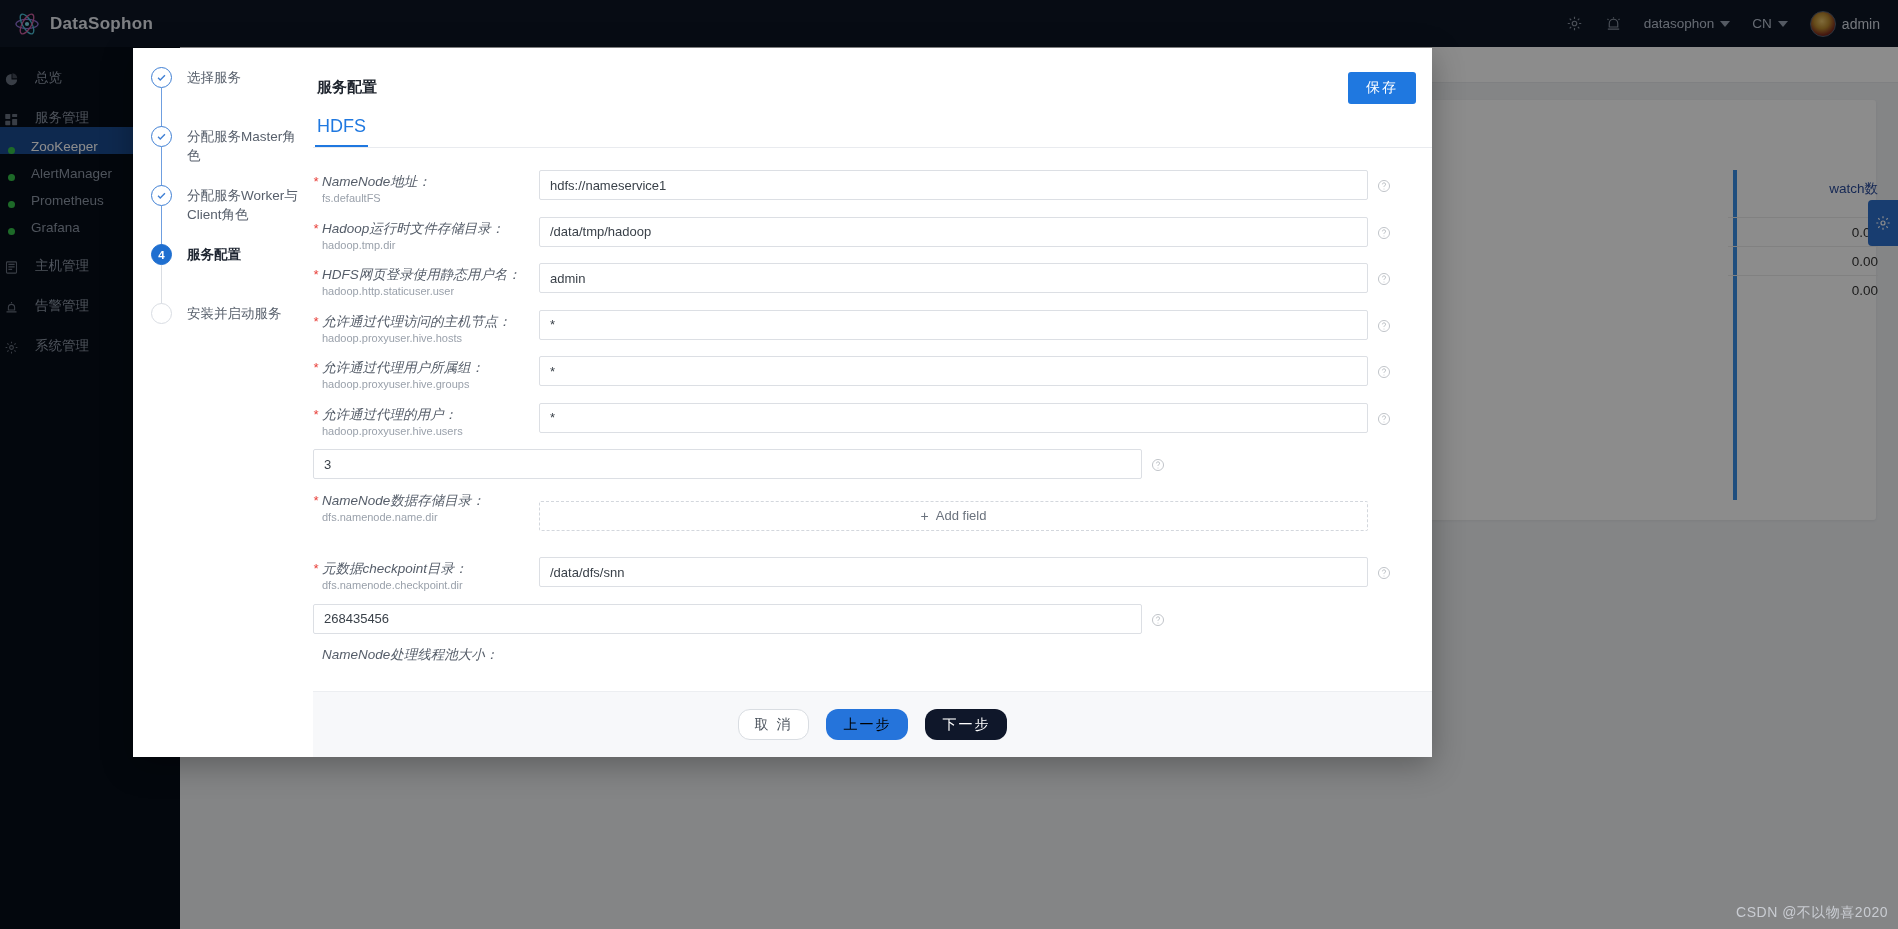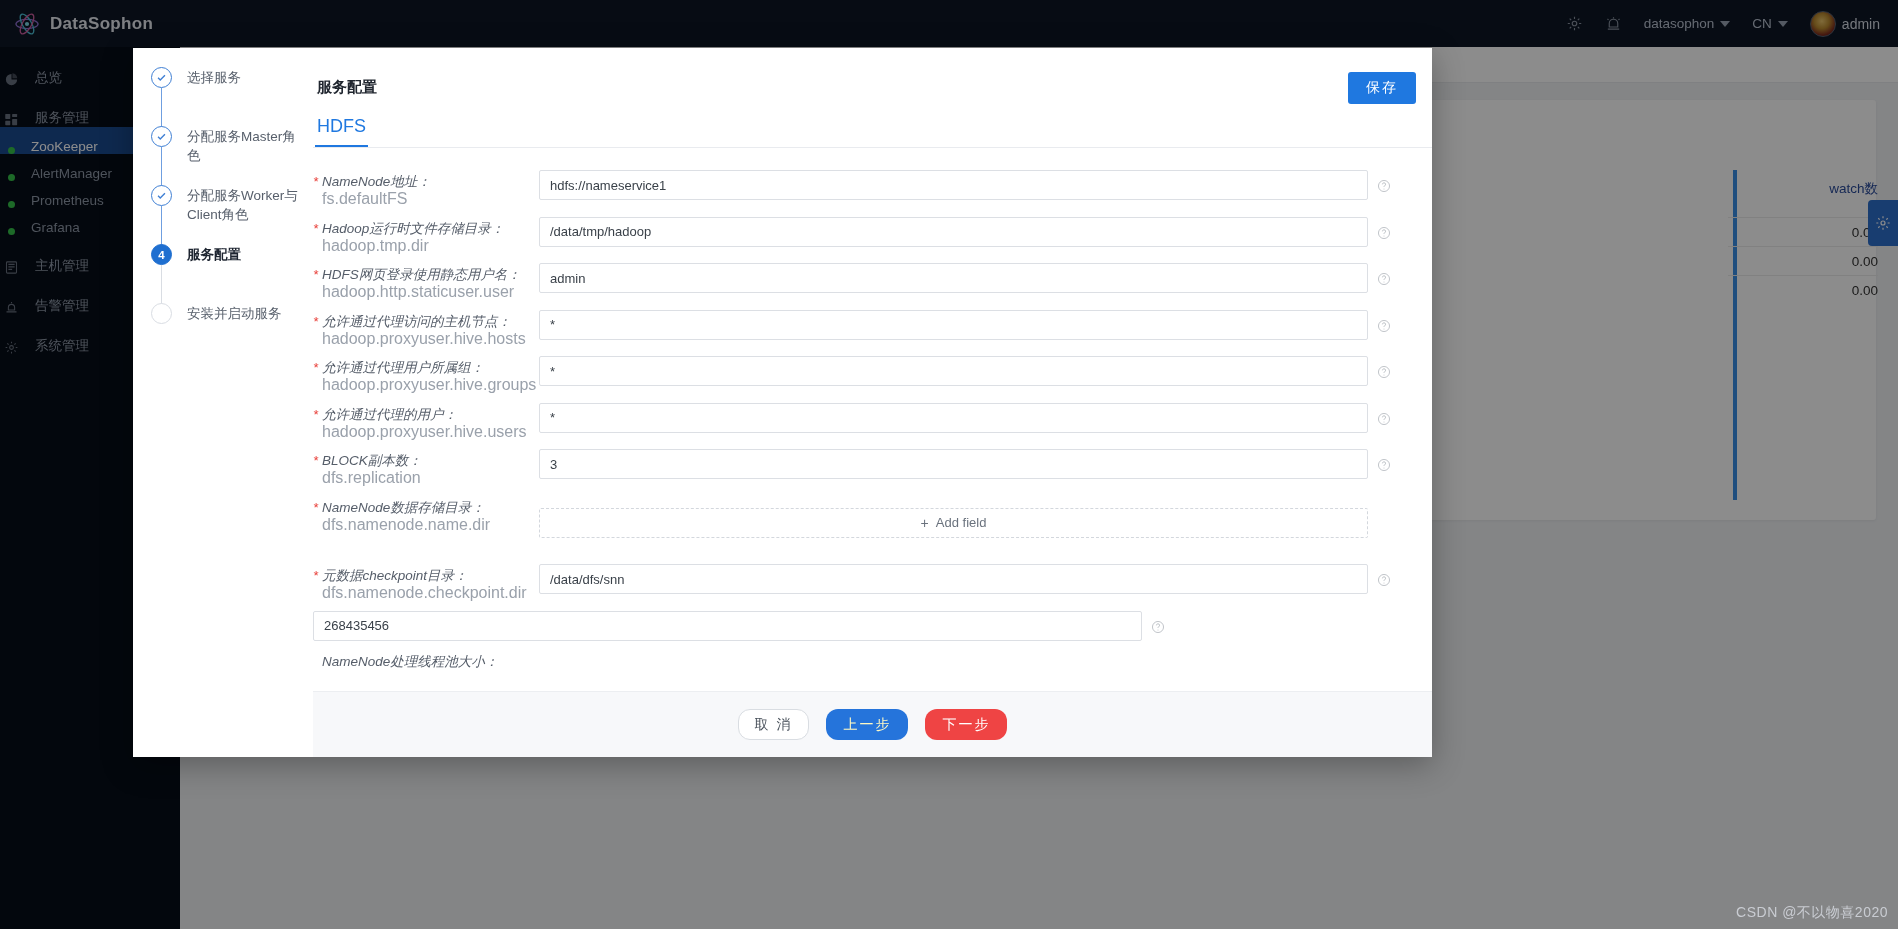--- a/index.html
+++ b/index.html
@@ -115,21 +115,21 @@
   .tab {
     display: inline-block; font-size: 18px; color: #1f78e0; padding: 0 2px 8px 2px;
     border-bottom: 2px solid #1f78e0; cursor: pointer;
   }
 
   .form-area { padding: 22px 0 0 0; height: 560px; overflow: hidden; }
   .frow { display: flex; align-items: flex-start; margin-bottom: 9.5px; }
   .flabel { width: 226px; flex: none; text-align: left; padding-top: 3px; }
   .flabel .l1 { font-size: 13.5px; color: #555d69; line-height: 17px; white-space: nowrap; font-style: italic; }
   .flabel .req { color: #e8403a; margin-right: 4px; font-size: 13px; }
-  .flabel .l2 { font-size: 16px; color: #9aa1ab; line-height: 17px; padding-left: 9px; }
+  .flabel .l2 { font-size: 11px; color: #9aa1ab; line-height: 17px; padding-left: 9px; }
   .fctrl { flex: 1; min-width: 0; }
   .finput {
     width: 829px; height: 30px; border: 1px solid #dcdfe4; border-radius: 2px;
     padding: 0 10px; font-size: 13px; color: #3a4149; background: #fff;
     font-family: inherit; outline: none;
   }
   .finput::placeholder { color: #b5bbc3; }
   .fhelp { margin-left: 9px; vertical-align: middle; }
   .help-ico { width: 14px; height: 14px; opacity: .55; cursor: pointer; display: inline-block; vertical-align: -3px; }
   .addfield {
@@ -145,22 +145,22 @@
 
   .modal-footer {
     height: 66px; flex: none; background: #f7f8fa; border-top: 1px solid #eceef1;
     display: flex; align-items: center; justify-content: center; gap: 17px;
   }
   .btn {
     min-width: 71px; height: 31px; border-radius: 12px; font-size: 14px; cursor: pointer;
     font-family: inherit; letter-spacing: 2px; padding: 0 16px; border: 1px solid transparent;
   }
   .btn-cancel { background: #fff; border: 1px solid #d9dde2; color: #4a525c; }
-  .btn-prev { background: #2574db; color: #fef9c3; }
-  .btn-next { background: #ef4444; color: #fff; }
+  .btn-prev { background: #2574db; color: #000000; }
+  .btn-next { background: #0f172a; color: #fff; }
 
   .watermark {
     position: absolute; right: 10px; bottom: 7px;
     font-size: 14px; color: #c9ccd2; letter-spacing: .5px; pointer-events: none;
   }
 </style>
 </head>
 <body>
 
 <div id="root">
@@ -456,24 +456,20 @@
                 <svg class="help-ico" viewBox="0 0 24 24" fill="none" stroke="#8d949d" stroke-width="1.7">
                     <circle cx="12" cy="12" r="9.5"></circle>
                     <path d="M9.3 9.2a2.7 2.7 0 1 1 3.4 2.6c-.6.2-.8.7-.8 1.3v.6"></path>
                     <circle cx="12" cy="17" r=".9" fill="#8d949d" stroke="none"></circle>
                   </svg>
               </span>
             </div>
           </div>
 
           <div class="frow">
-            <div class="flabel">
-              <div class="l1"><span class="req">*</span><span>BLOCK副本数：</span></div>
-              <div class="l2">dfs.replication</div>
-            </div>
             <div class="fctrl row-with-help">
               <input class="finput" value="3" style="">
               <span class="fhelp">
                 <svg class="help-ico" viewBox="0 0 24 24" fill="none" stroke="#8d949d" stroke-width="1.7">
                     <circle cx="12" cy="12" r="9.5"></circle>
                     <path d="M9.3 9.2a2.7 2.7 0 1 1 3.4 2.6c-.6.2-.8.7-.8 1.3v.6"></path>
                     <circle cx="12" cy="17" r=".9" fill="#8d949d" stroke="none"></circle>
                   </svg>
               </span>
             </div>

